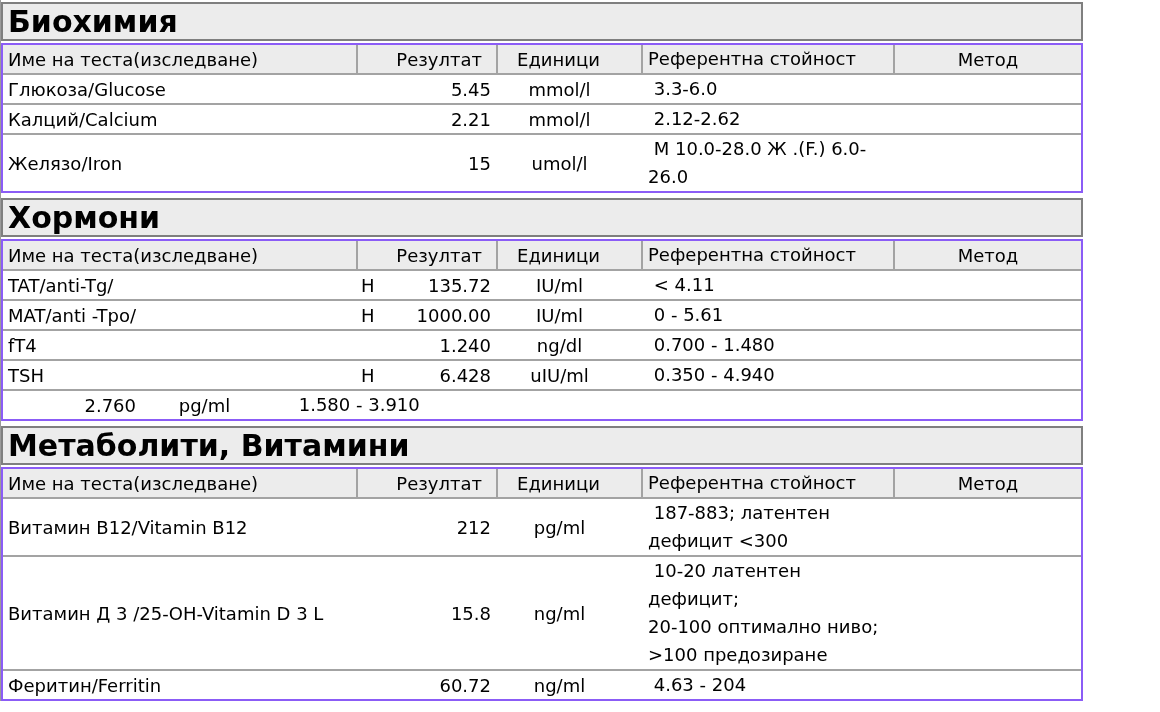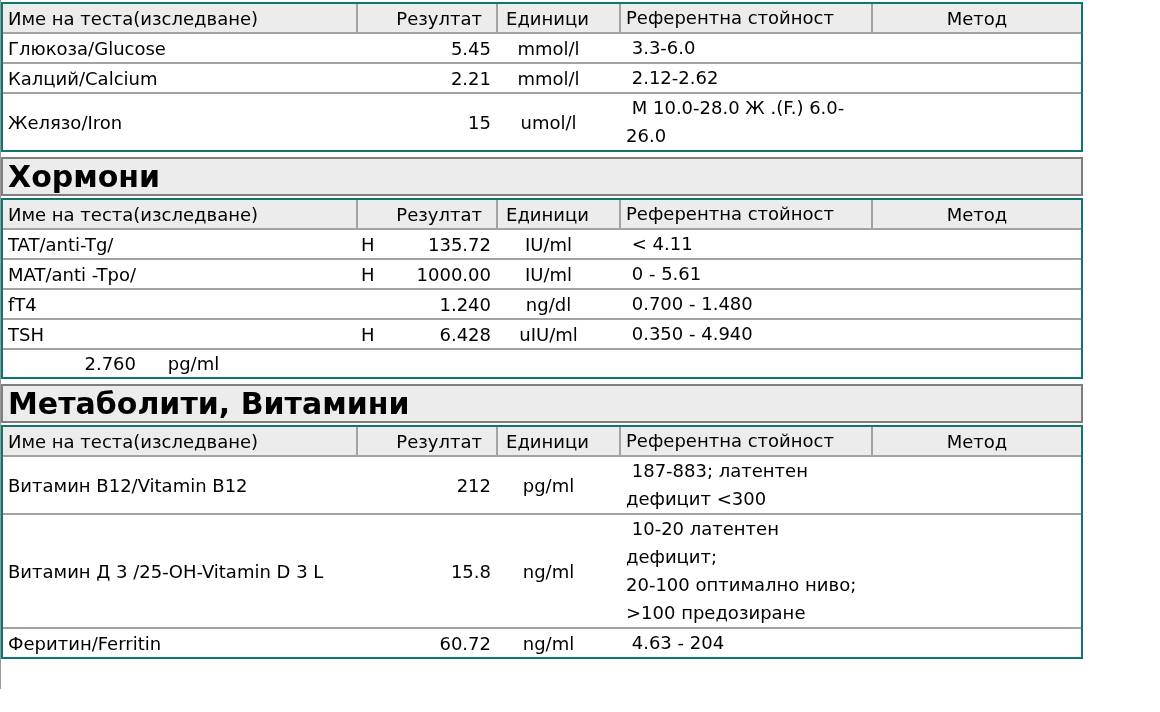--- a/index.html
+++ b/index.html
@@ -24,21 +24,21 @@
     font-size: 30px;
     font-weight: bold;
     line-height: 35px;
     height: 39px;
     padding-left: 5px;
     margin-bottom: 2px;
     white-space: nowrap;
     overflow: hidden;
   }
   .lab-table {
-    border: 2px solid #0f766e;
+    border: 2px solid #8b5cf6;
     background: #ffffff;
     margin-bottom: 5px;
   }
   .tr {
     display: flex;
     align-items: center;
     min-height: 29px;
     font-size: 18px;
   }
   .tr + .tr { border-top: 2px solid #a3a3a3; }
@@ -49,33 +49,34 @@
   .thead .td {
     display: flex;
     align-items: center;
     align-self: stretch;
   }
   .thead .td:not(:last-child) { border-right: 2px solid #a3a3a3; }
   .td { overflow: hidden; }
   .c-name   { width: 355px; padding-left: 5px; }
   .c-result { width: 140px; display: flex; justify-content: space-between; align-items: center; padding: 0 7px 0 3px; }
   .thead .c-result { justify-content: flex-end; padding-right: 14px; }
-  .c-units  { width: 123px; text-align: center; padding-right: 22px; }
+  .c-units  { width: 145px; text-align: center; padding-right: 22px; }
   .thead .c-units { justify-content: center; }
   .c-ref    { width: 252px; padding-left: 5px; white-space: pre-wrap; line-height: 28px; }
   .c-method { flex: 1; text-align: center; }
   .thead .c-method { justify-content: center; }
   .flag { flex: 0 0 auto; }
   .val  { flex: 0 0 auto; }
 </style>
 </head>
 <body>
 
 <div class="page">
   <section>
+    <div class="title-bar">Биохимия</div>
     <div class="lab-table">
       <div class="tr thead">
         <div class="td c-name">Име на теста(изследване)</div>
         <div class="td c-result">Резултат</div>
         <div class="td c-units">Единици</div>
         <div class="td c-ref">Референтна стойност</div>
         <div class="td c-method">Метод</div>
       </div>
 
   <div class="tr">
@@ -168,20 +169,21 @@
     <div class="td c-ref"> 0.350 - 4.940</div>
     <div class="td c-method"></div>
   </div>
 
   <div class="tr">
     <div class="td c-result">
       <span class="flag"></span>
       <span class="val">2.760</span>
     </div>
     <div class="td c-units">pg/ml</div>
+    <div class="td c-ref"> 1.580 - 3.910</div>
     <div class="td c-method"></div>
   </div>
 </div>
   </section>
 
   <section>
     <div class="title-bar">Метаболити, Витамини</div>
     <div class="lab-table">
       <div class="tr thead">
         <div class="td c-name">Име на теста(изследване)</div>

